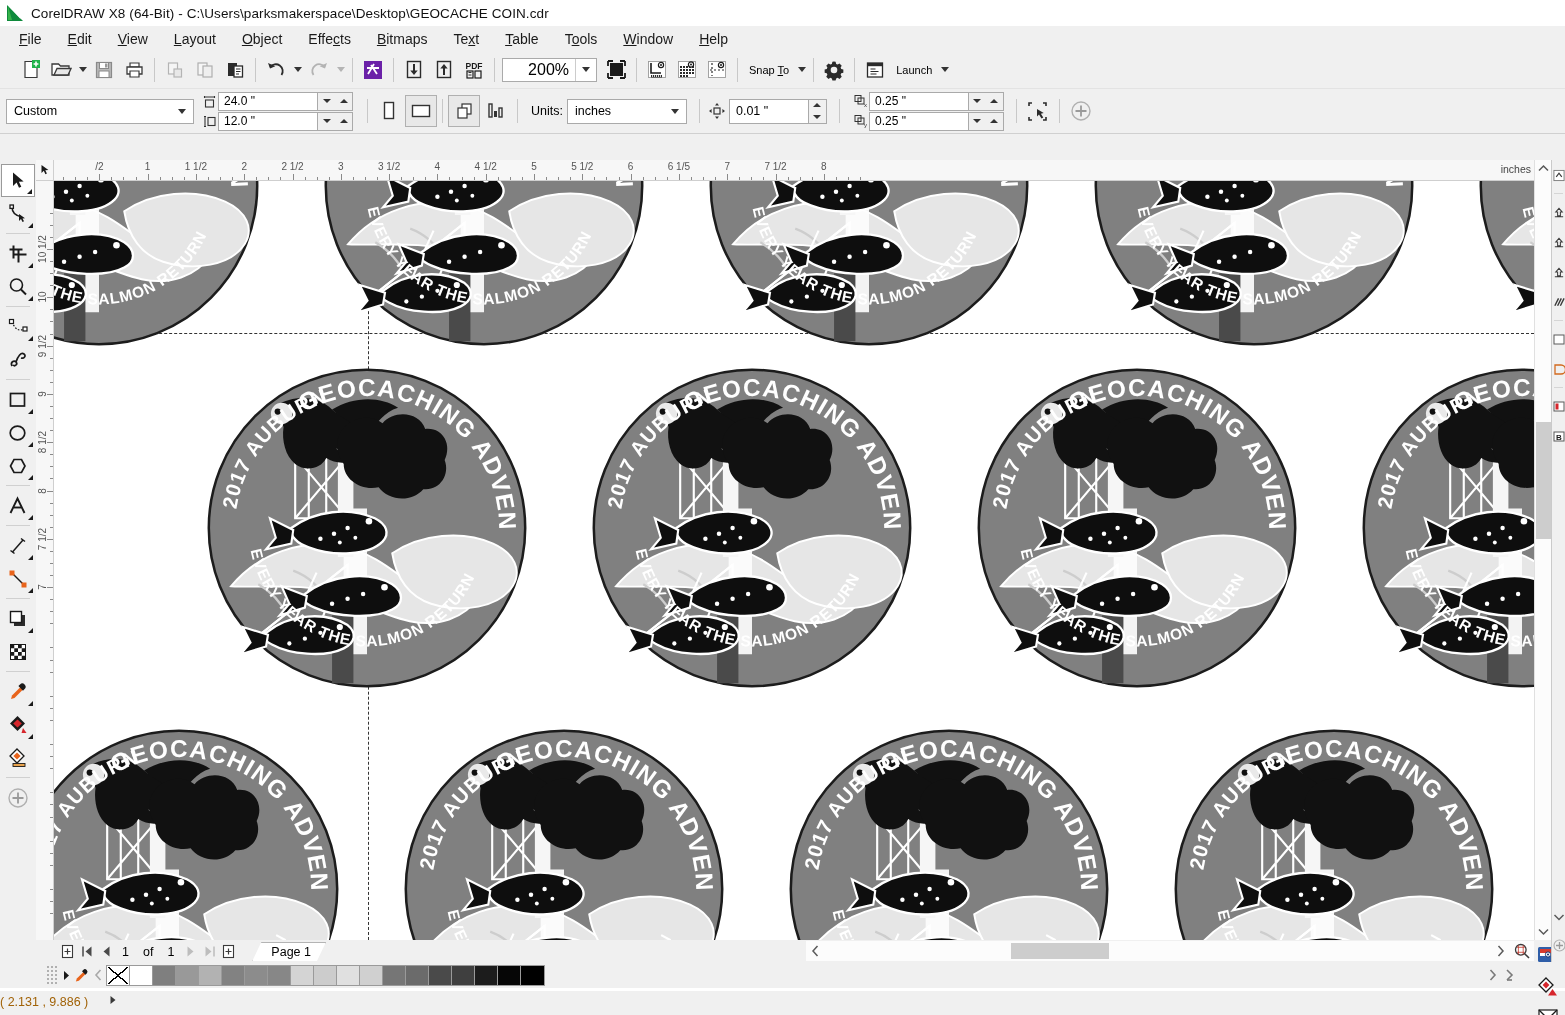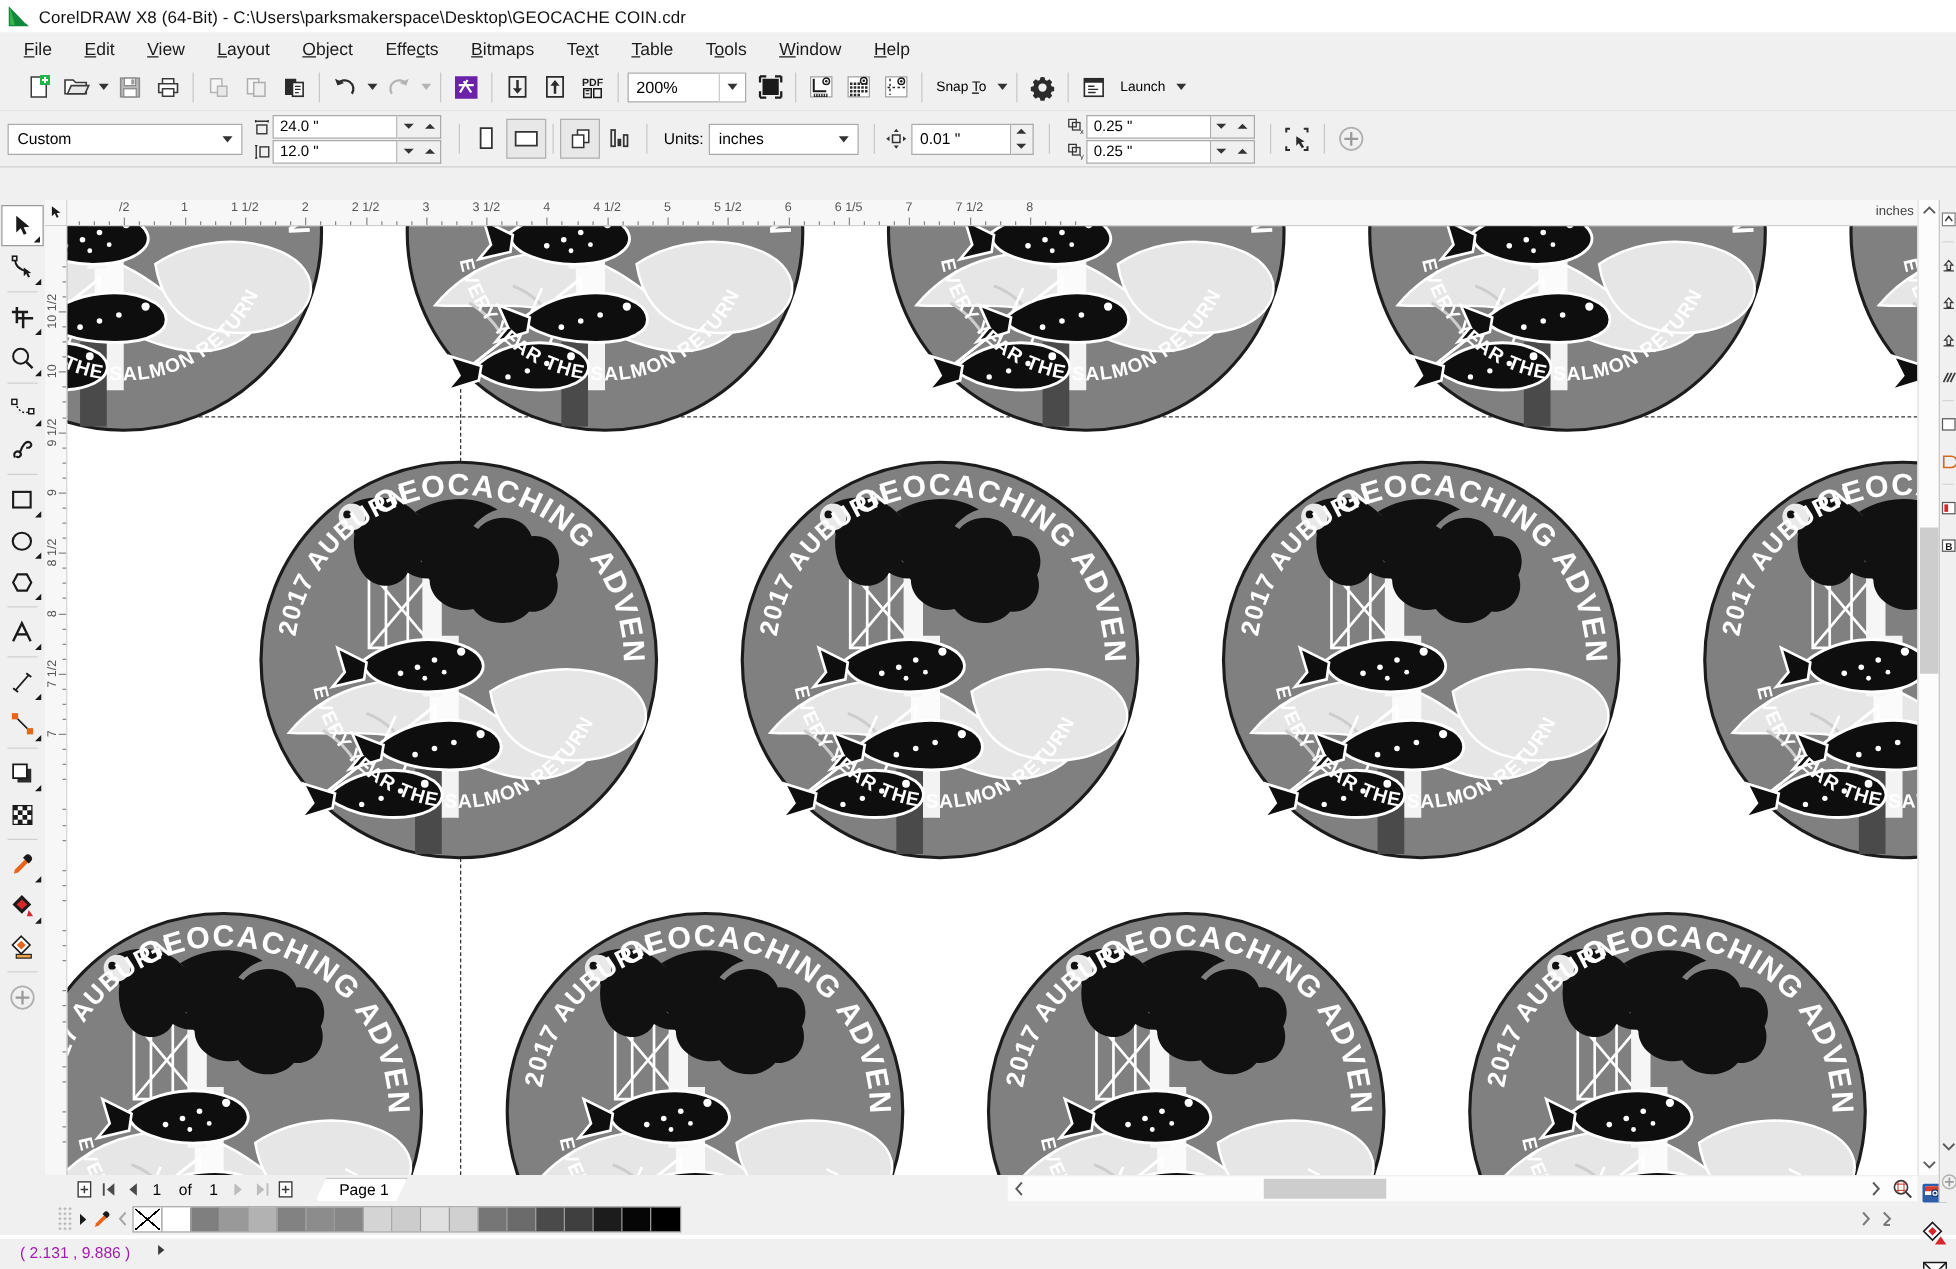--- a/index.html
+++ b/index.html
@@ -44,21 +44,21 @@
   .tb-sep { width:1px; height:24px; background:#c8c8c8; margin:0 5px; }
   .tb-caret { width:13px; height:30px; display:flex; align-items:center; justify-content:center; cursor:default;}
   .caret-dn { width:0;height:0;border-left:4px solid transparent;border-right:4px solid transparent;border-top:5px solid #333; }
   .caret-dn.dim { border-top-color:#b4b4b4; }
 
   
   .combo {
     height:24px; background:#fff; border:1px solid #aaa; display:flex; align-items:center;
     position:relative;
   }
-  .combo .val { padding:0 6px; font-size:13px; flex:1; white-space:nowrap; }
+  .combo .val { padding:0 6px; font-size:16px; flex:1; white-space:nowrap;text-align:right; }
   .combo .cbtn {
     width:21px; height:100%; border-left:1px solid #ccc; background:#fff;
     display:flex; align-items:center; justify-content:center;
   }
   .zoomcombo { width:95px; margin-left:2px; }
 
   .text-btn { font-size:11px; padding:0 6px; height:30px; display:flex; align-items:center; cursor:default;}
 
   
   .propbar {
@@ -210,21 +210,21 @@
       linear-gradient(to bottom left, transparent calc(50% - 0.7px), #000 calc(50% - 0.7px), #000 calc(50% + 0.7px), transparent calc(50% + 0.7px));
   }
   .pal-nav { position:absolute; right:48px; display:flex; gap:1px; }
   .pal-nav div{ width:16px;height:22px;display:flex;align-items:center;justify-content:center;}
 
   
   .statusbar {
     position:absolute; left:0; top:988px; width:1565px; height:27px;
     background:#f0f0f0; display:flex; align-items:center;
   }
-  .coords { margin-left:16px; font-size:12.5px; color:#a21caf; }
+  .coords { margin-left:0; font-size:12.5px; color:#a16207; }
   .status-arrow { margin-left:20px; }
   .status-right { position:absolute; right:6px; display:flex; align-items:flex-end; gap:9px;flex-direction:column;}
   .status-right .none-lbl { font-size:13px; color:#111; }
 
   
   .rightdock {
     position:absolute; left:1551px; top:160px; width:14px; height:802px;
     background:#f0f0f0; border-left:1px solid #cacaca; overflow:hidden;
   }
   .rd-item { height:30px; display:flex; align-items:center; justify-content:flex-start; padding-left:1px;}

